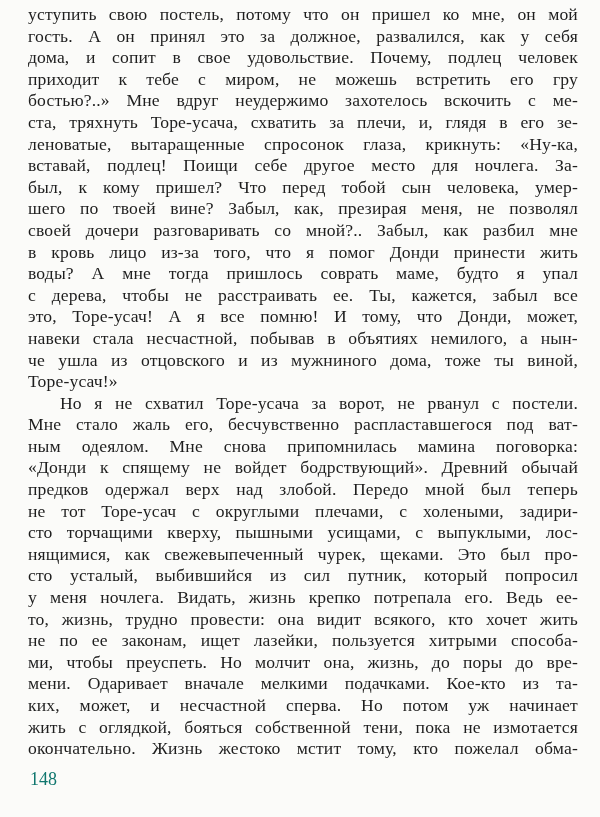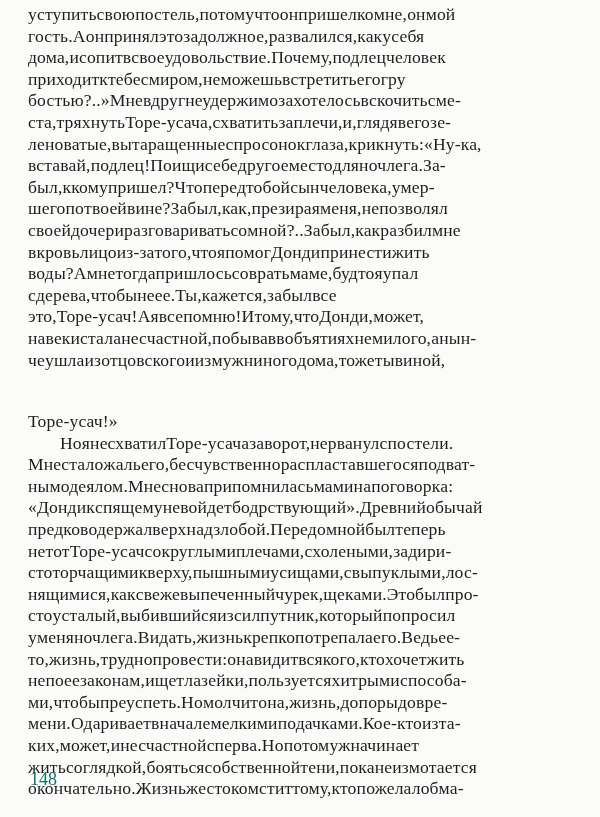--- a/index.html
+++ b/index.html
@@ -28,27 +28,27 @@
       font-size: 17.6px;
       text-align: justify;
       text-align-last: justify;
       white-space: nowrap;
       letter-spacing: 0.15px;
       word-spacing: 1px;
       overflow: visible;
     }
     .line.last {
       text-align-last: left;
-      margin-top: 40px;
     }
     .line.indent {
       padding-left: 32px;
     }
     .line.fit {
       display: flex;
+      justify-content: space-between;
     }
     .page-number {
       position: absolute;
       left: 30px;
       top: 768px;
       font-size: 18px;
       line-height: 22px;
       color: #0f766e;
     }
   </style>
@@ -206,20 +206,21 @@
         <span>маме,</span>
         <span>будто</span>
         <span>я</span>
         <span>упал</span>
       </span>
     <span class="line fit">
         <span>с</span>
         <span>дерева,</span>
         <span>чтобы</span>
         <span>не</span>
+        <span>расстраивать</span>
         <span>ее.</span>
         <span>Ты,</span>
         <span>кажется,</span>
         <span>забыл</span>
         <span>все</span>
       </span>
     <span class="line fit">
         <span>это,</span>
         <span>Торе-усач!</span>
         <span>А</span>

